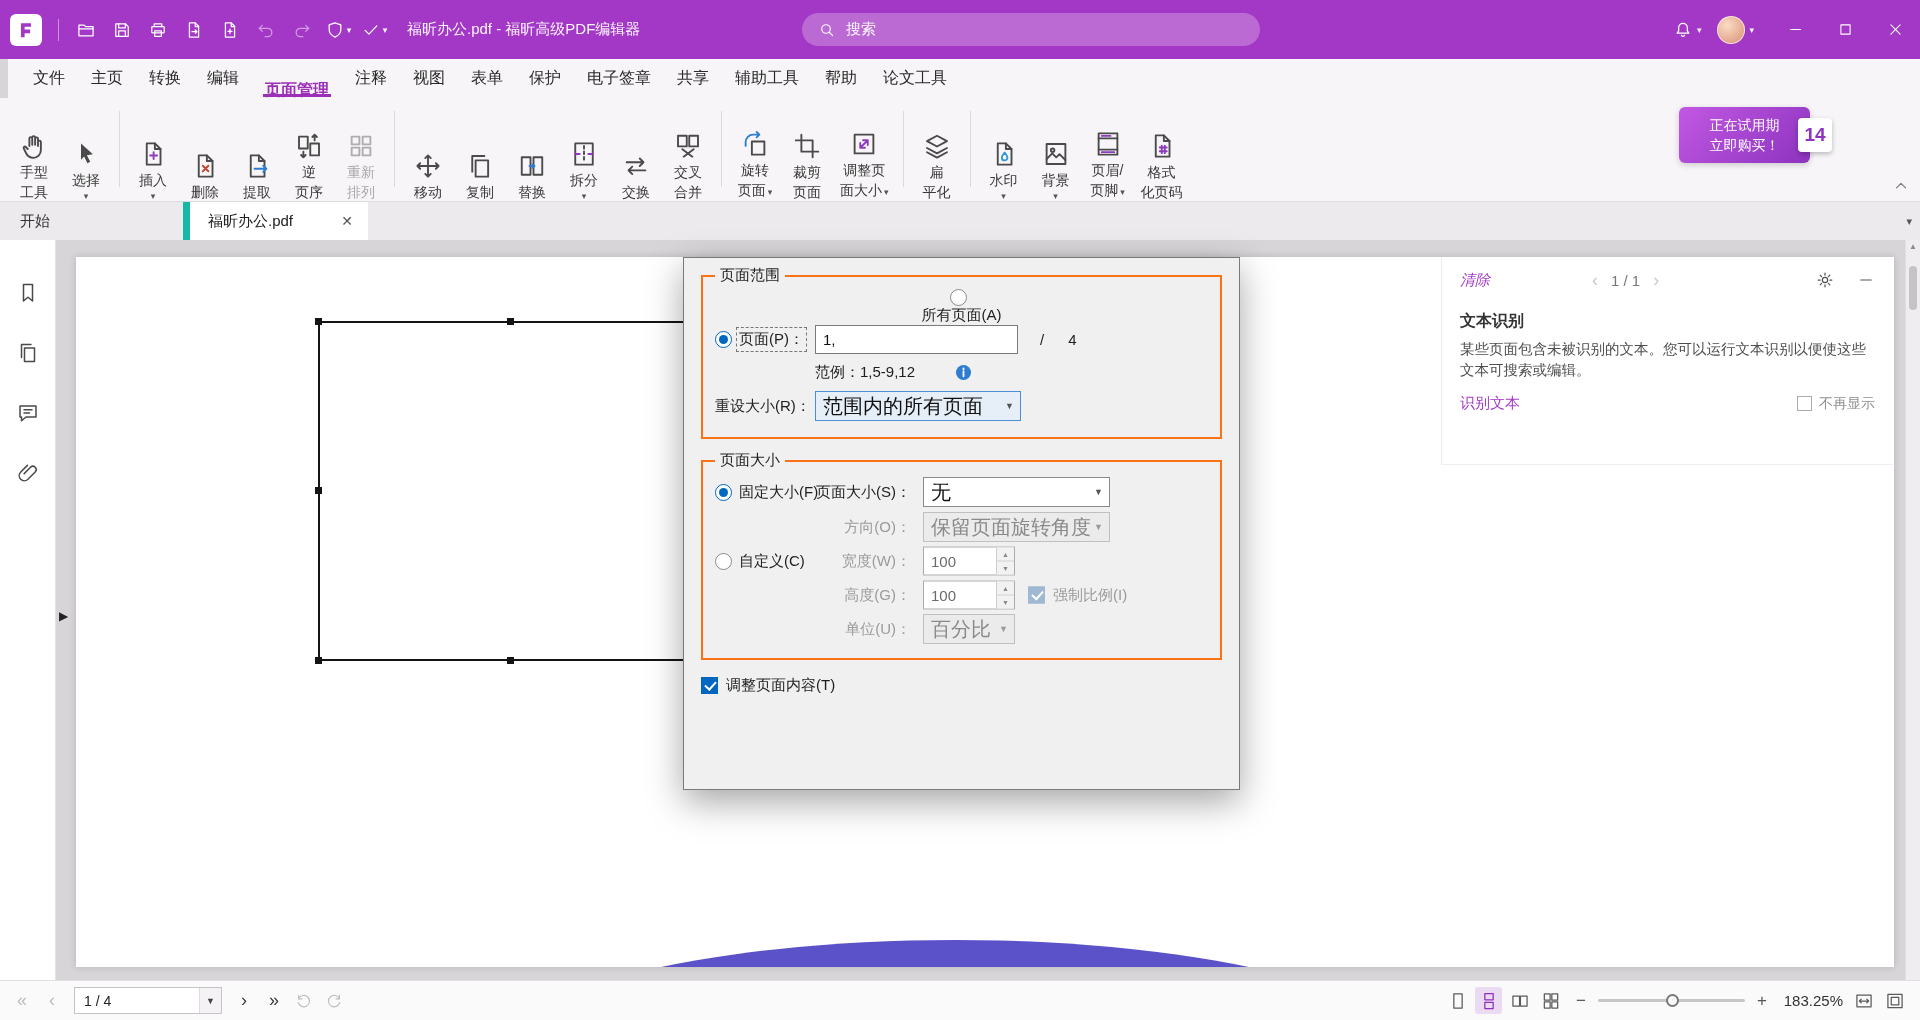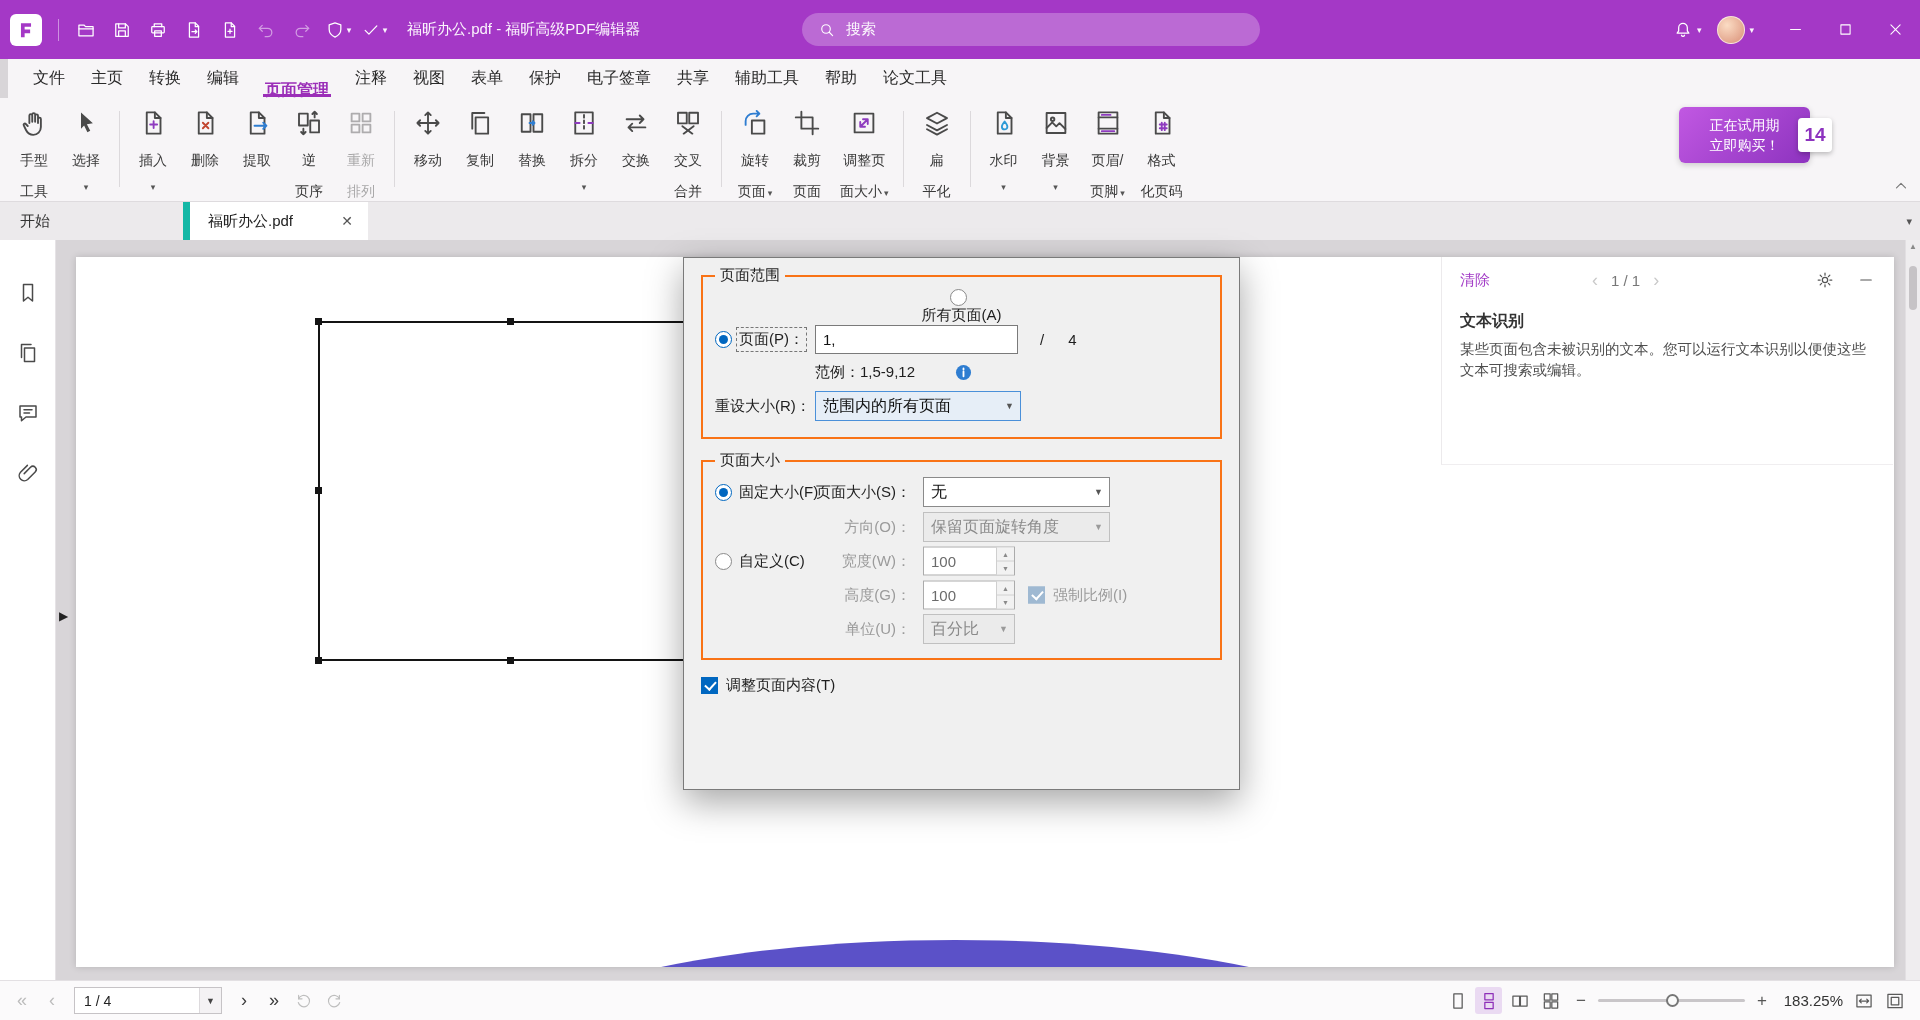--- a/index.html
+++ b/index.html
@@ -31,21 +31,21 @@
 
   
   .menubar{position:absolute;top:59px;left:8px;width:100%;height:39px;background:#F7F5F7;display:flex;align-items:stretch;padding-left:12px;z-index:19;}
   .menu-item{padding:0 13px;font-size:16px;color:#2A2A2A;display:flex;align-items:center;position:relative;white-space:nowrap;}
   .menu-item.active{color:#9B2FB8;font-weight:bold;margin-top:24px;}
   .menu-item.active::after{content:"";position:absolute;left:11px;right:11px;bottom:1px;height:3px;background:#9B2FB8;}
 
   
   .ribbon{position:absolute;top:98px;left:0;width:100%;height:104px;background:#F7F5F7;border-bottom:1px solid #DEDBDE;z-index:18;}
   .rb-items{display:flex;align-items:stretch;padding:7px 0 0 8px;height:100%;}
-  .rb-item{min-width:52px;padding:3px 7px 0;display:flex;flex-direction:column;align-items:center;gap:14px;border-radius:3px;}
+  .rb-item{min-width:52px;padding:3px 7px 0;display:flex;flex-direction:column;align-items:center;gap:3px;border-radius:3px;justify-content:flex-end;}
   .rb-item.disabled{opacity:.42;}
   .rb-icon{width:30px;height:30px;color:#4A4A4A;}
   .rb-label{font-size:14px;color:#3A3A3A;line-height:17px;text-align:center;white-space:nowrap;}
   .rb-caret{font-size:9px;color:#555;line-height:9px;}
   .inline-caret{font-size:9px;color:#555;margin-left:2px;}
   .rb-sep{width:1px;background:#DCD9DC;margin:6px 7px 14px;}
   .trial{position:absolute;right:110px;top:9px;width:131px;height:56px;background:linear-gradient(135deg,#C158E2,#8D33BF);border-radius:6px;color:#fff;display:flex;flex-direction:column;align-items:center;justify-content:center;font-size:14px;line-height:20px;box-shadow:0 2px 6px rgba(0,0,0,.18);}
   .trial-badge{position:absolute;right:88px;top:20px;width:34px;height:34px;background:#fff;border-radius:4px;box-shadow:0 2px 5px rgba(0,0,0,.25);display:flex;align-items:center;justify-content:center;color:#8D33BF;font-size:19px;font-weight:bold;}
   .rb-collapse{position:absolute;right:10px;bottom:6px;width:18px;height:18px;color:#777;}
 
@@ -65,21 +65,21 @@
   .anno{position:absolute;left:242px;top:64px;width:385px;height:340px;border:2px solid #141414;}
   .handle{position:absolute;width:7px;height:7px;background:#141414;}
   .blob{position:absolute;left:414px;top:683px;width:930px;height:240px;border-radius:50%;background:#5B51C8;}
   .vscroll{position:absolute;right:0;top:0;width:15px;height:100%;background:#EFEDEF;border-left:1px solid #E2DFE2;}
   .vs-up{position:absolute;top:2px;left:0;width:100%;text-align:center;font-size:8px;color:#8A8A8A;}
   .vthumb{position:absolute;top:26px;left:3px;width:8px;height:44px;background:#C6C3C6;border-radius:4px;}
 
   
   .ocr-panel{position:absolute;left:1441px;top:17px;width:452px;height:208px;background:#fff;border-left:1px solid #ECEAEC;border-bottom:1px solid #F0EEF0;z-index:5;}
   .ocr-head{height:46px;display:flex;align-items:center;padding:0 18px;}
-  .ocr-clear{color:#A23BC6;font-size:15px;}
+  .ocr-clear{color:#A23BC6;font-size:15px;font-style:italic;}
   .pgnav{margin-left:102px;display:flex;align-items:center;gap:13px;}
   .pgnav .arr{color:#C9C9C9;font-size:18px;line-height:18px;}
   .pgnav .ind{color:#777;font-size:15px;}
   .head-right{margin-left:auto;display:flex;align-items:center;gap:22px;color:#555;}
   .ocr-title{font-size:16px;font-weight:bold;color:#333;margin:8px 18px 7px;}
   .ocr-text{font-size:14.5px;color:#4E4E4E;line-height:21px;margin:0 18px;}
   .ocr-foot{display:flex;align-items:center;margin:13px 18px 0;}
   .ocr-link{color:#A23BC6;font-size:15px;}
   .dontshow{margin-left:auto;display:flex;align-items:center;gap:7px;color:#909090;font-size:14px;}
   .cb-plain{width:15px;height:15px;border:1px solid #ABABAB;background:#fff;}
@@ -103,21 +103,21 @@
   .check.on::after{content:"";position:absolute;left:5px;top:1px;width:5px;height:9px;border:solid #fff;border-width:0 2px 2px 0;transform:rotate(42deg);}
   .check.on.dis{background:#9FB9D2;border-color:#9FB9D2;}
   .dash{outline:1px dashed #777;outline-offset:2px;}
   .lab100{width:100px;flex:none;display:flex;align-items:center;}
   .tinput{width:203px;height:29px;border:1px solid #7A7A7A;background:#fff;padding:0 7px;font-size:15px;font-family:inherit;color:#111;}
   .slash{margin-left:22px;}
   .totpg{margin-left:24px;}
   .example-row{margin-left:100px;}
   .info-btn{width:21px;height:21px;margin-left:38px;}
   .combo{height:30px;border:1px solid #8A8A8A;background:#fff;display:flex;align-items:center;padding:0 2px 0 7px;}
-  .combo .cv{flex:1;font-size:16px;color:#111;white-space:nowrap;overflow:hidden;}
+  .combo .cv{flex:1;font-size:20px;color:#111;white-space:nowrap;overflow:hidden;}
   .combo .carr{width:17px;text-align:center;color:#555;font-size:9px;flex:none;}
   .combo.focus{border-color:#4A90D9;background:#E6EEf7;background:#E6EEF7;}
   .combo.dis{background:#EBEBEB;border-color:#C0C0C0;}
   .combo.dis .cv{color:#8A8A8A;}
   .combo.dis .carr{color:#9A9A9A;}
   .w206{width:206px;}
   .w187{width:187px;}
   .w92{width:92px;}
   .f2row{position:relative;height:34px;}
   .f2row.h36{height:36px;}
@@ -617,20 +617,27 @@
           </span>
         <span class="ic ic18">
             <svg viewBox="0 0 24 24" fill="none" stroke="currentColor" stroke-width="1.5" stroke-linecap="round" stroke-linejoin="round">
               <path d="M5 12h14"></path>
             </svg>
           </span>
       </span>
     </div>
     <div class="ocr-title">文本识别</div>
     <div class="ocr-text">某些页面包含未被识别的文本。您可以运行文本识别以便使这些文本可搜索或编辑。</div>
+    <div class="ocr-foot">
+      <span class="ocr-link">识别文本</span>
+      <span class="dontshow">
+        <span class="cb-plain"></span>
+        <span>不再显示</span>
+      </span>
+    </div>
   </div>
 
   <div class="vscroll">
     <div class="vs-up">▲</div>
     <div class="vthumb"></div>
   </div>
 </div>
 
 <div class="dialog">
   <div class="dlg-body">

